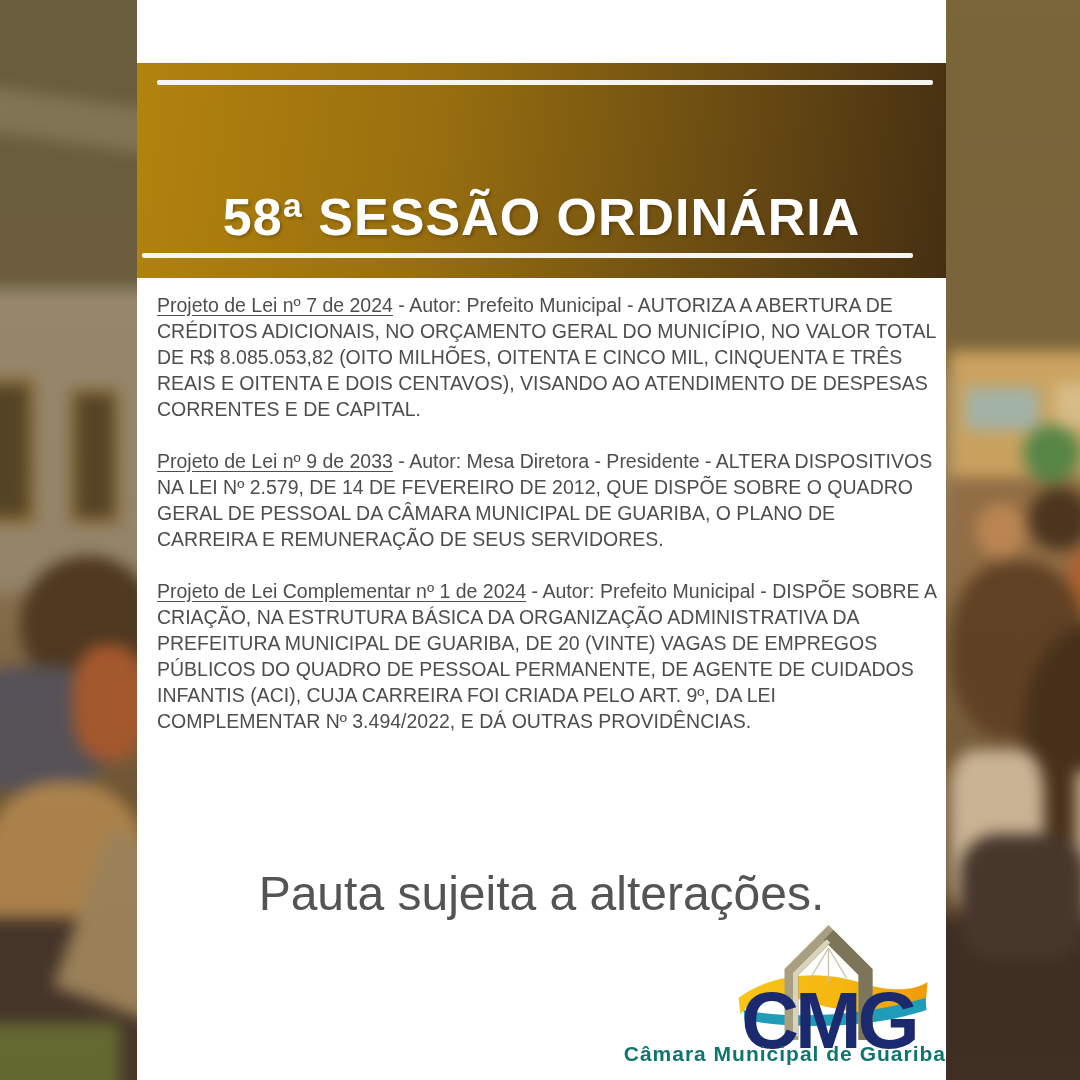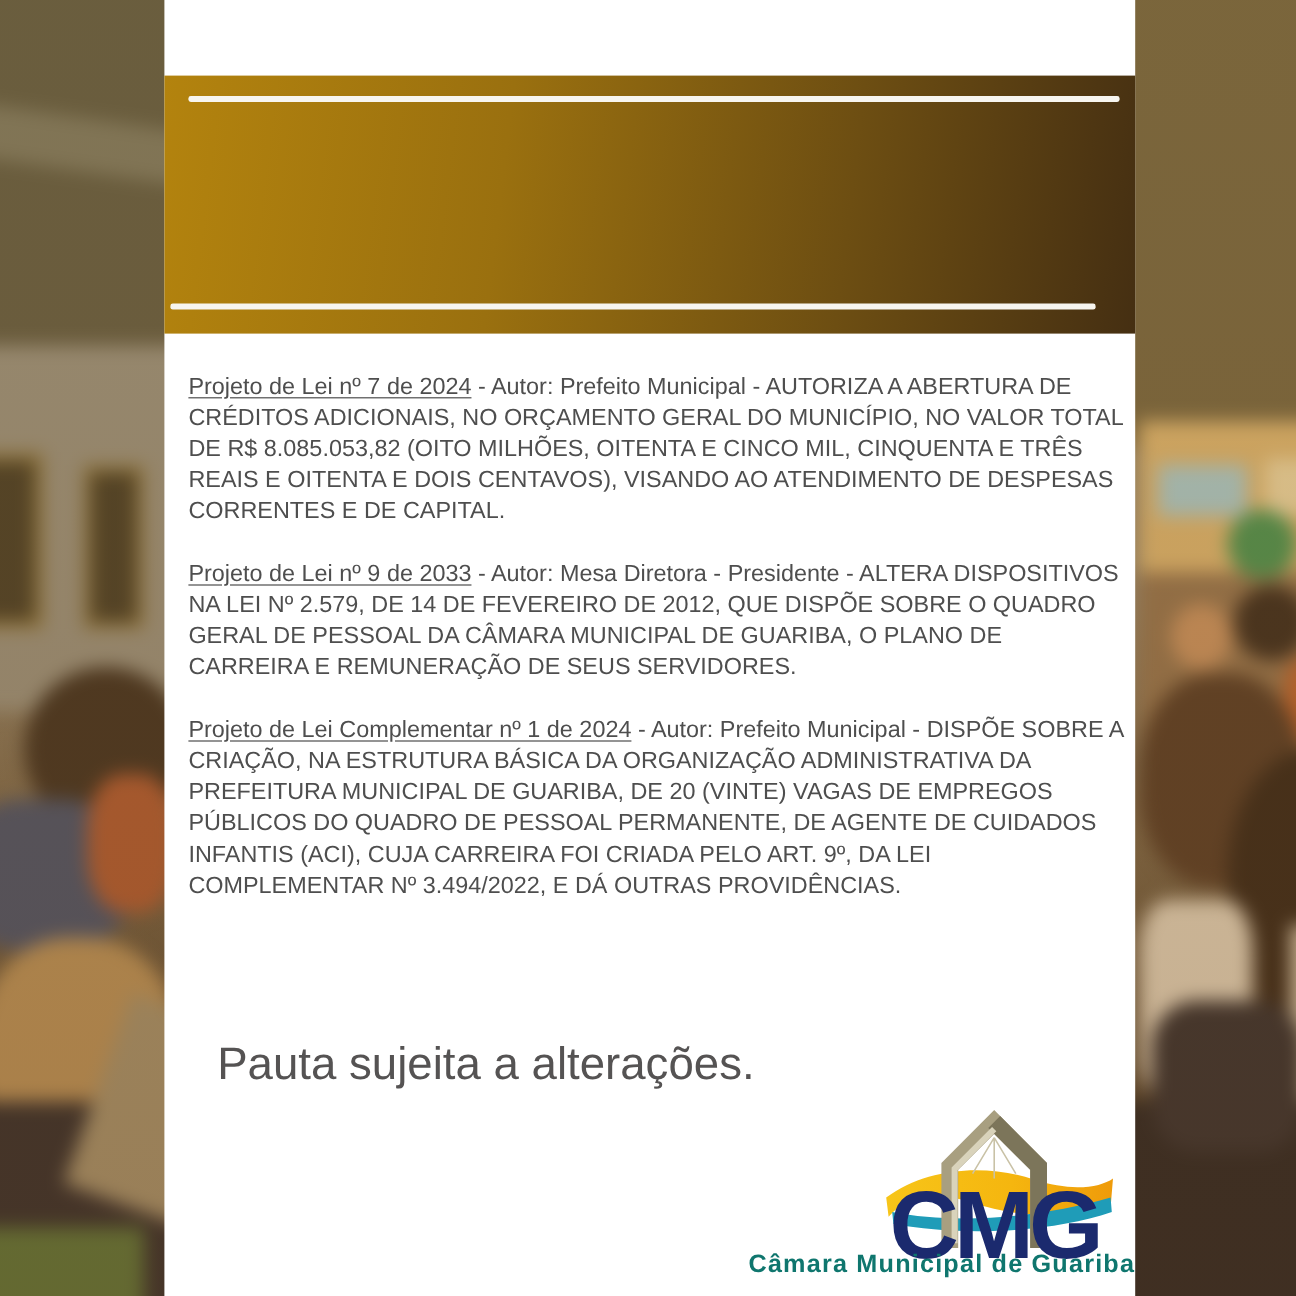--- a/index.html
+++ b/index.html
@@ -64,26 +64,26 @@
   .banner-subtitle{
     position:absolute;left:0;right:0;top:128px;
     font-size:52px;font-weight:bold;letter-spacing:1px;line-height:1;
     text-shadow:2px 2px 3px rgba(55,35,0,0.35);
   }
   
   .agenda{
     position:absolute;left:20px;right:8px;top:292px;
     color:#4e4e4e;font-size:19.5px;line-height:26px;text-align:left;
   }
-  .agenda p{margin:17px 0 26px 0;}
+  .agenda p{margin:0 0 26px 0;}
   .doc-link{text-decoration:underline;text-underline-offset:3px;}
   
   .footnote{
     position:absolute;left:0;width:100%;top:866px;
-    font-size:38px;color:#555353;padding-left:44px;
+    text-align:center;font-size:48px;color:#555353;
   }
   
   .logo-block{
     position:absolute;left:0;width:100%;top:920px;
     display:flex;flex-direction:column;align-items:flex-end;
   }
   .logo-tagline{
     margin-top:-10px;
     font-size:21px;font-weight:bold;
     color:#0f766e;letter-spacing:1px;
@@ -124,20 +124,21 @@
         <div class="blob p26"></div>
         <div class="blob p27"></div>
     </div>
     <div class="photo-tint"></div>
   </div>
 
   <div class="panel">
 
     <div class="banner">
       <div class="rule rule-top"></div>
+      <div class="banner-subtitle">58ª SESSÃO ORDINÁRIA</div>
       <div class="rule rule-bottom"></div>
     </div>
 
     <div class="agenda">
       <p>
         <span class="doc-link"> Projeto de Lei nº 7 de 2024</span><span> - Autor: Prefeito Municipal - AUTORIZA A ABERTURA DE CRÉDITOS ADICIONAIS, NO ORÇAMENTO GERAL DO MUNICÍPIO, NO VALOR TOTAL DE R$ 8.085.053,82 (OITO MILHÕES, OITENTA E CINCO MIL, CINQUENTA E TRÊS REAIS E OITENTA E DOIS CENTAVOS), VISANDO AO ATENDIMENTO DE DESPESAS CORRENTES E DE CAPITAL.</span>
       </p>
       <p>
         <span class="doc-link">Projeto de Lei nº 9 de 2033</span><span> - Autor: Mesa Diretora - Presidente - ALTERA DISPOSITIVOS NA LEI Nº 2.579, DE 14 DE FEVEREIRO DE 2012, QUE DISPÕE SOBRE O QUADRO GERAL DE PESSOAL DA CÂMARA MUNICIPAL DE GUARIBA, O PLANO DE CARREIRA E REMUNERAÇÃO DE SEUS SERVIDORES.</span>
       </p>

